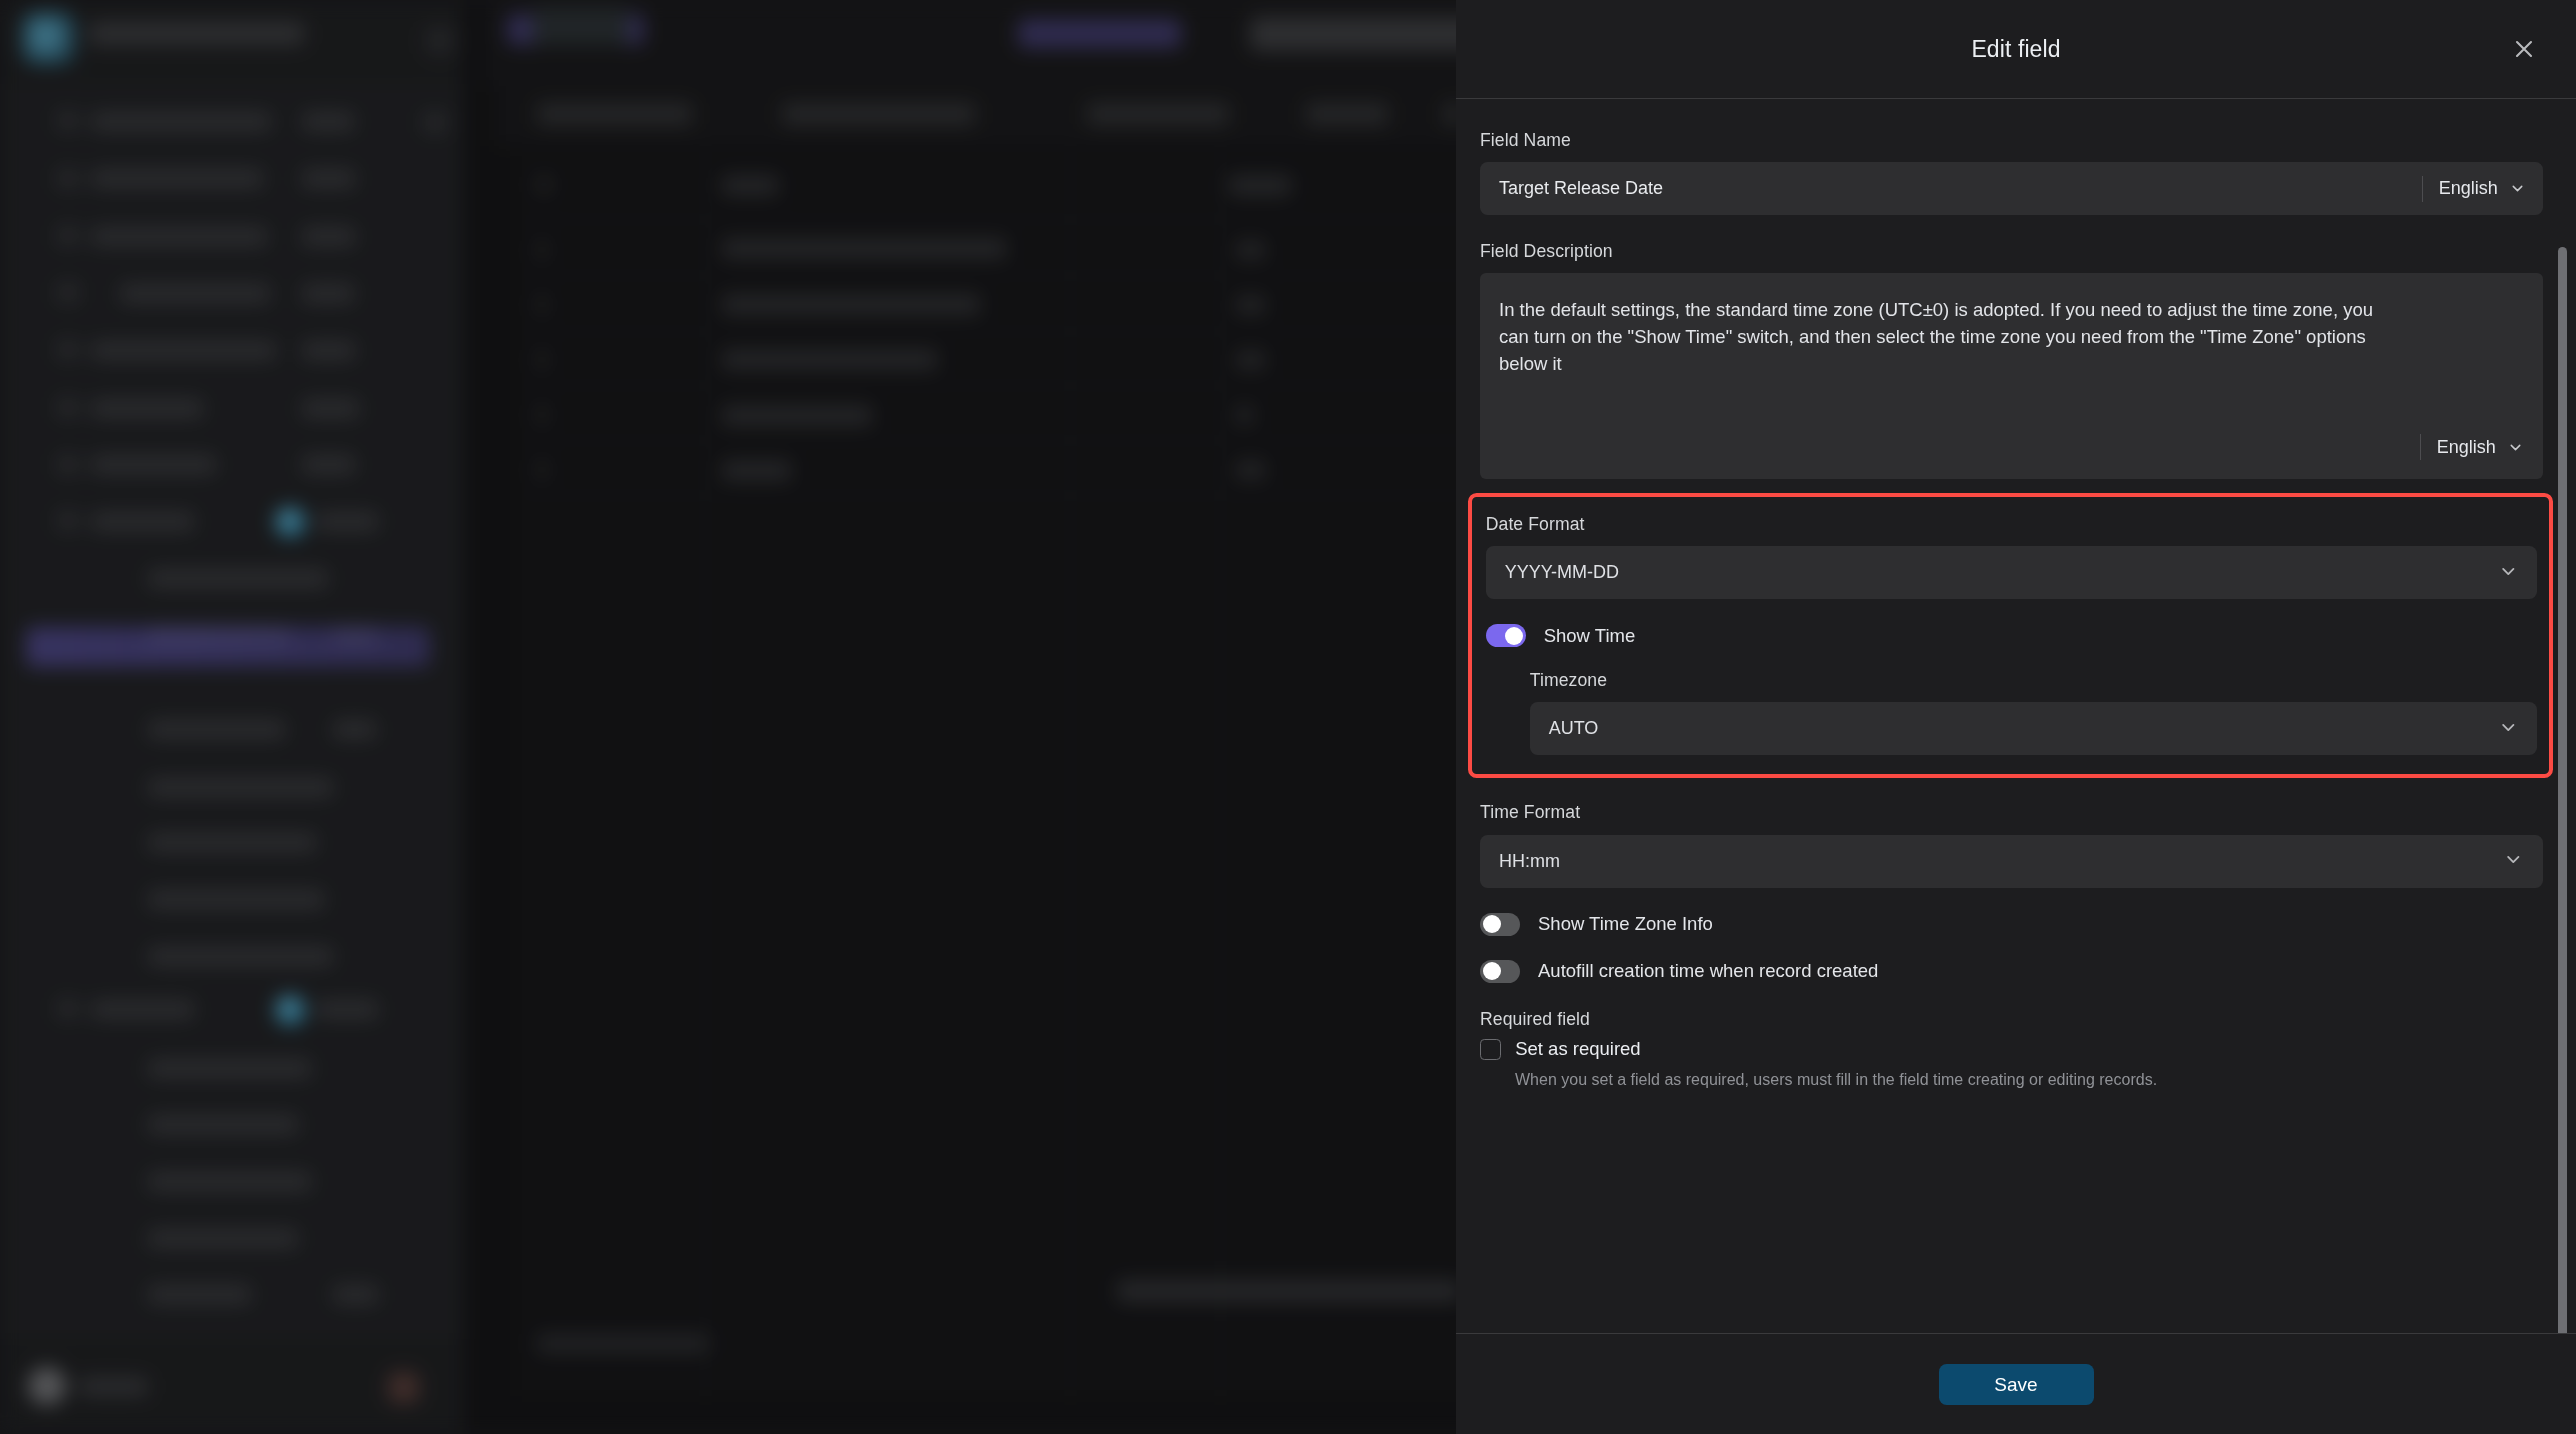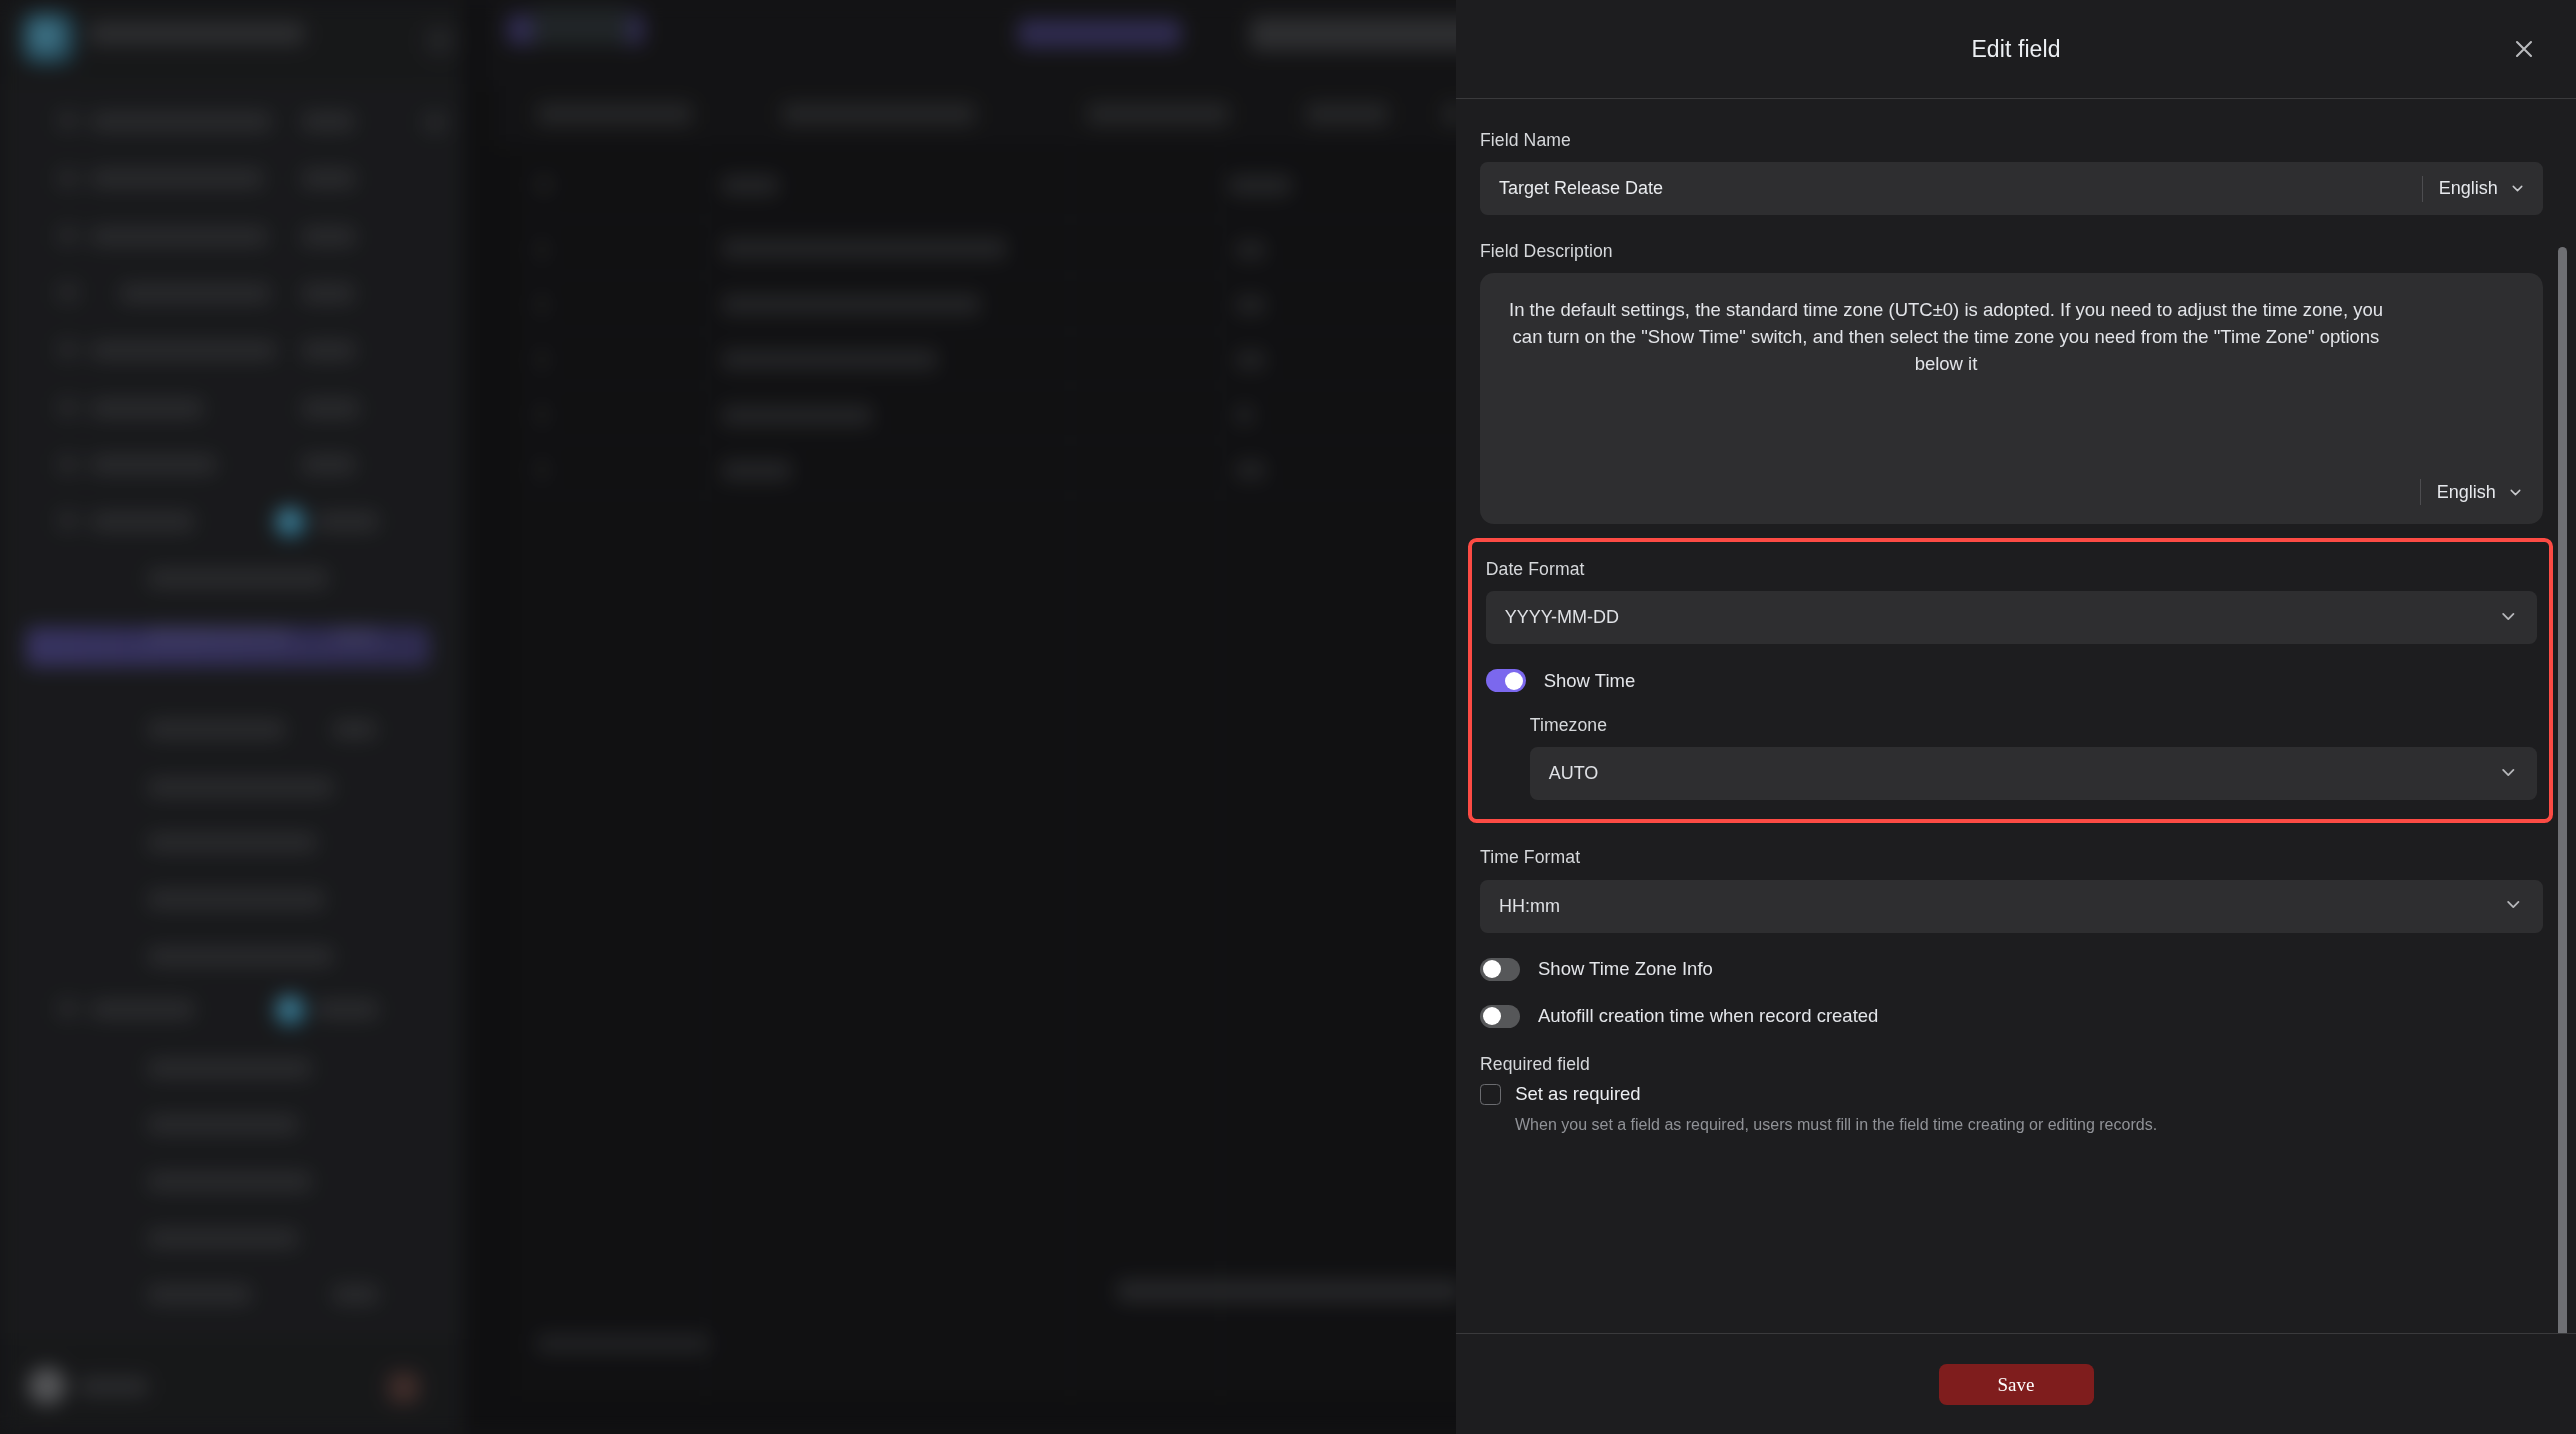--- a/index.html
+++ b/index.html
@@ -149,26 +149,25 @@
     height: 26px;
     cursor: pointer;
   }
   .lang-chip span { font-size: 18px; color: #e6e8ec; }
   .chev { width: 17px; height: 17px; display: inline-block; }
   .chev svg { width: 17px; height: 17px; stroke: #c9cacd; stroke-width: 2.1; fill: none; }
 
   .desc-box {
     position: relative;
     background: #2e2e30;
-    border-radius: 14px;
-    height: 251px;
+    border-radius: 6px;
+    height: 206px;
     padding: 22.3px 20.6px 0 19px;
     margin-bottom: 0;
     cursor: text;
-    text-align: center;
   }
   .desc-text {
     font-size: 18.5px; color: #e2e4e8; line-height: 1.47; max-width: 894px;
   }
   .desc-lang {
     position: absolute; right: 19px; bottom: 19px;
     display: flex; align-items: center; gap: 11.2px;
     padding-left: 15.5px; border-left: 0.9px solid #4d4d50; height: 26px;
     cursor: pointer;
   }
@@ -232,24 +231,24 @@
   }
 
   .panel-footer {
     flex: 0 0 102px; height: 102px;
     border-top: 0.9px solid #3a3a3c;
     display: flex; align-items: center; justify-content: center;
   }
   .save-btn {
     width: 155px; height: 41px;
     border-radius: 7.7px;
-    background: #7f1d1d;
+    background: #0c4a6e;
     color: #ffffff;
     font-size: 19px;
-    font-family: Liberation Serif, serif;
+    font-family: Liberation Sans, sans-serif;
     border: none;
     cursor: pointer;
     display: flex; align-items: center; justify-content: center;
   }
 </style>
 </head>
 <body>
 
 <div id="app-bg">
   <div class="bg-main-toolbar"></div>

